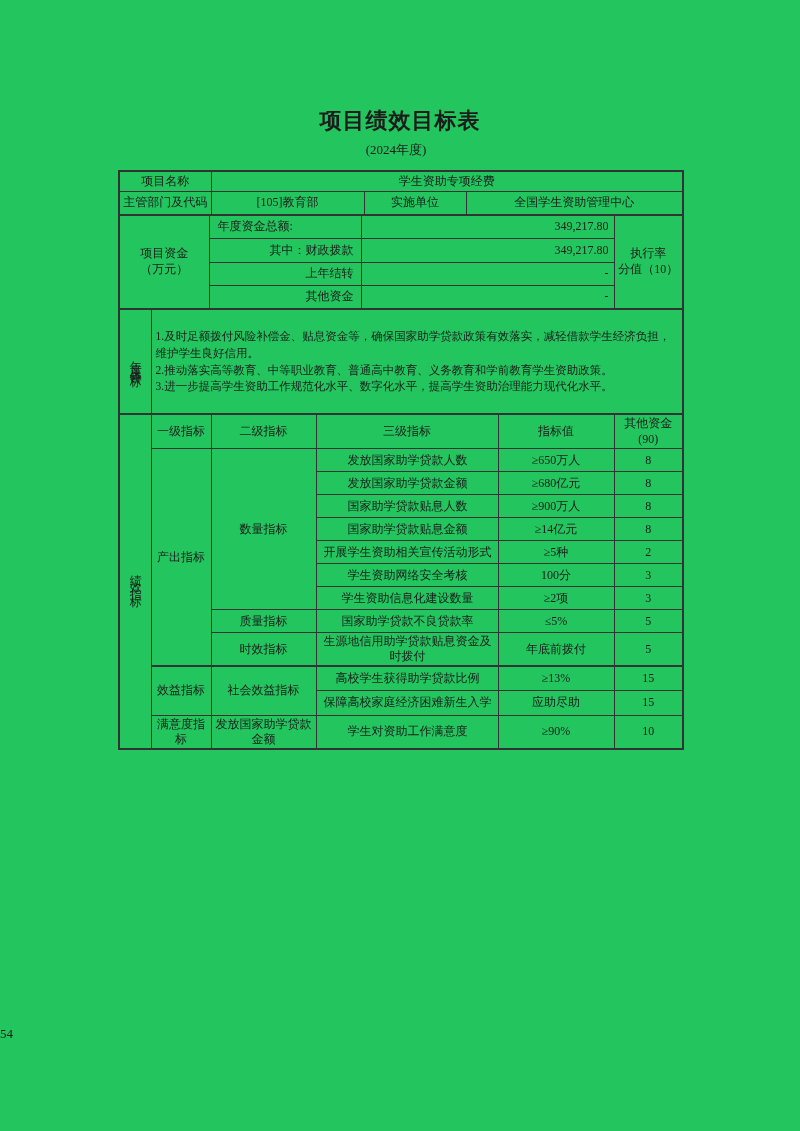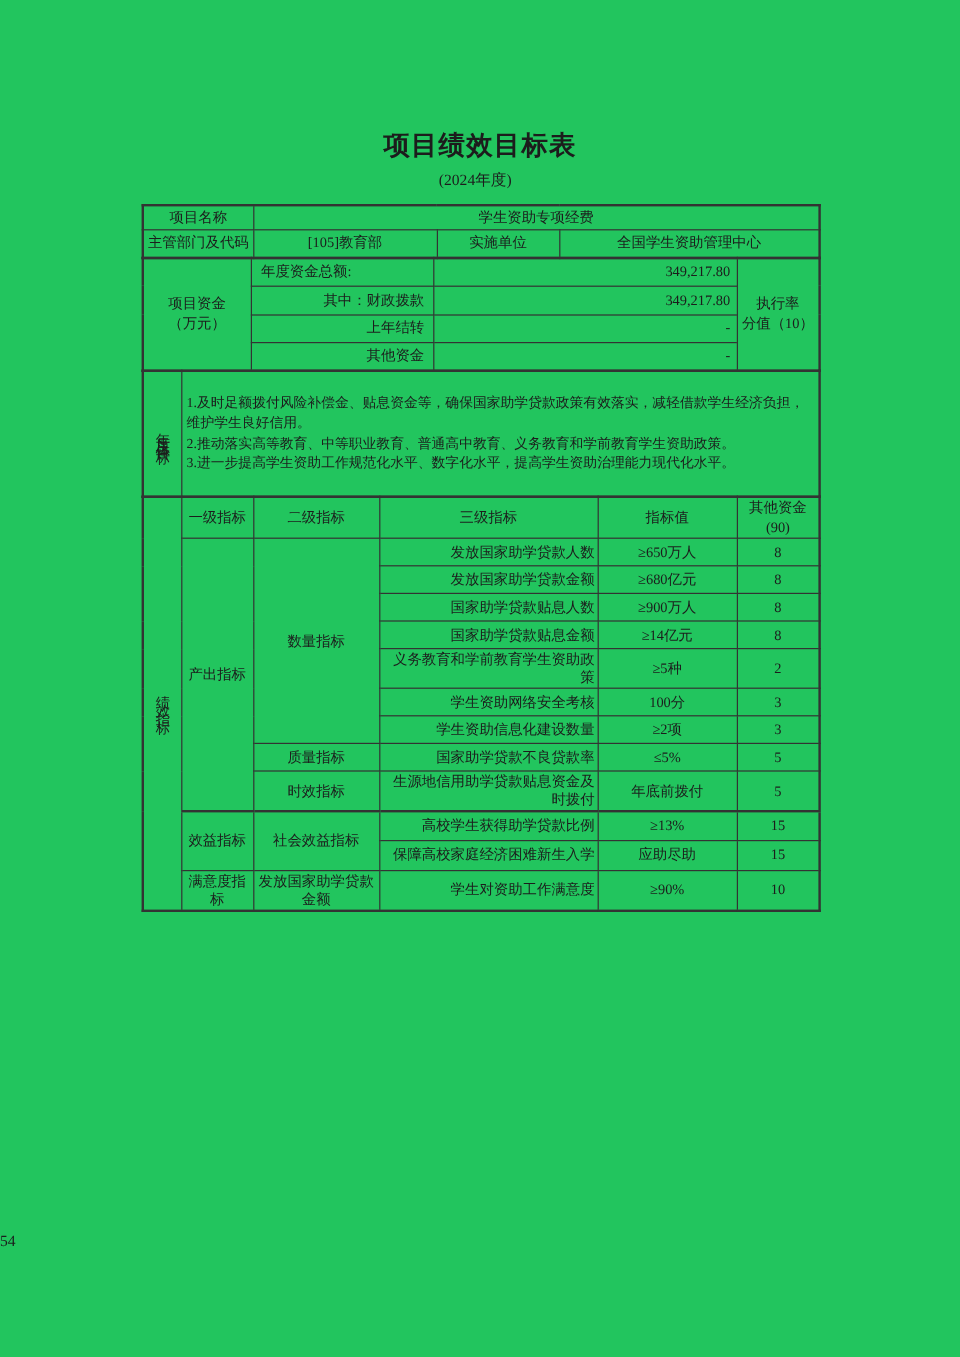--- a/index.html
+++ b/index.html
@@ -54,21 +54,21 @@
   }
   .goal-cell div{margin:0;}
   .vert{
     writing-mode:vertical-rl;
     text-orientation:upright;
     display:inline-block;
     font-size:12px;
     letter-spacing:3px;
   }
   .vert-perf{letter-spacing:7px;}
-  .l3{text-align:right;padding-left:3px;}
+  .l3{text-align:center;padding-left:3px;}
   .two-line{line-height:1.3;}
   tr.thick td{border-top-width:2px;}
   .page-num{
     position:absolute;top:1026px;left:0;width:800px;
     font-size:13px;
   }
 </style>
 </head>
 <body>
 
@@ -193,21 +193,21 @@
         <td class="l3">国家助学贷款贴息人数</td>
         <td>≥900万人</td>
         <td>8</td>
       </tr>
       <tr class="h23">
         <td class="l3">国家助学贷款贴息金额</td>
         <td>≥14亿元</td>
         <td>8</td>
       </tr>
       <tr class="h23">
-        <td class="l3">义务教育和学前教育学生资助政策</td>
+        <td class="l3">开展学生资助相关宣传活动形式</td>
         <td>≥5种</td>
         <td>2</td>
       </tr>
       <tr class="h23">
         <td class="l3">学生资助网络安全考核</td>
         <td>100分</td>
         <td>3</td>
       </tr>
       <tr class="h23">
         <td class="l3">学生资助信息化建设数量</td>

